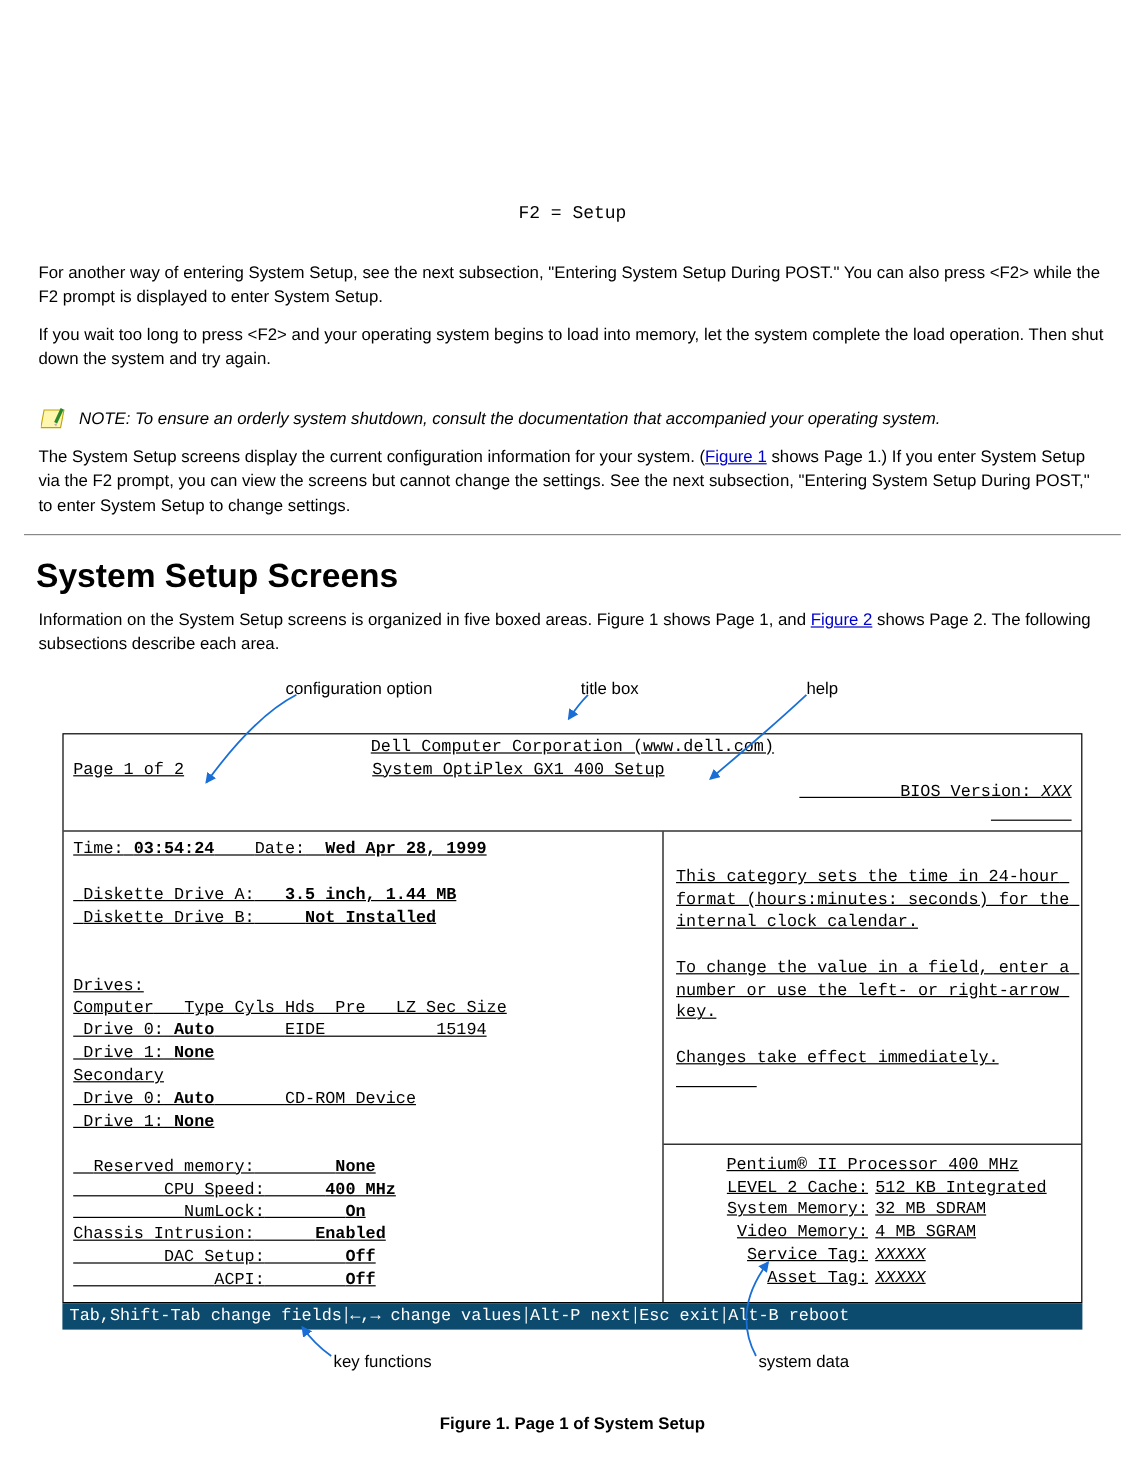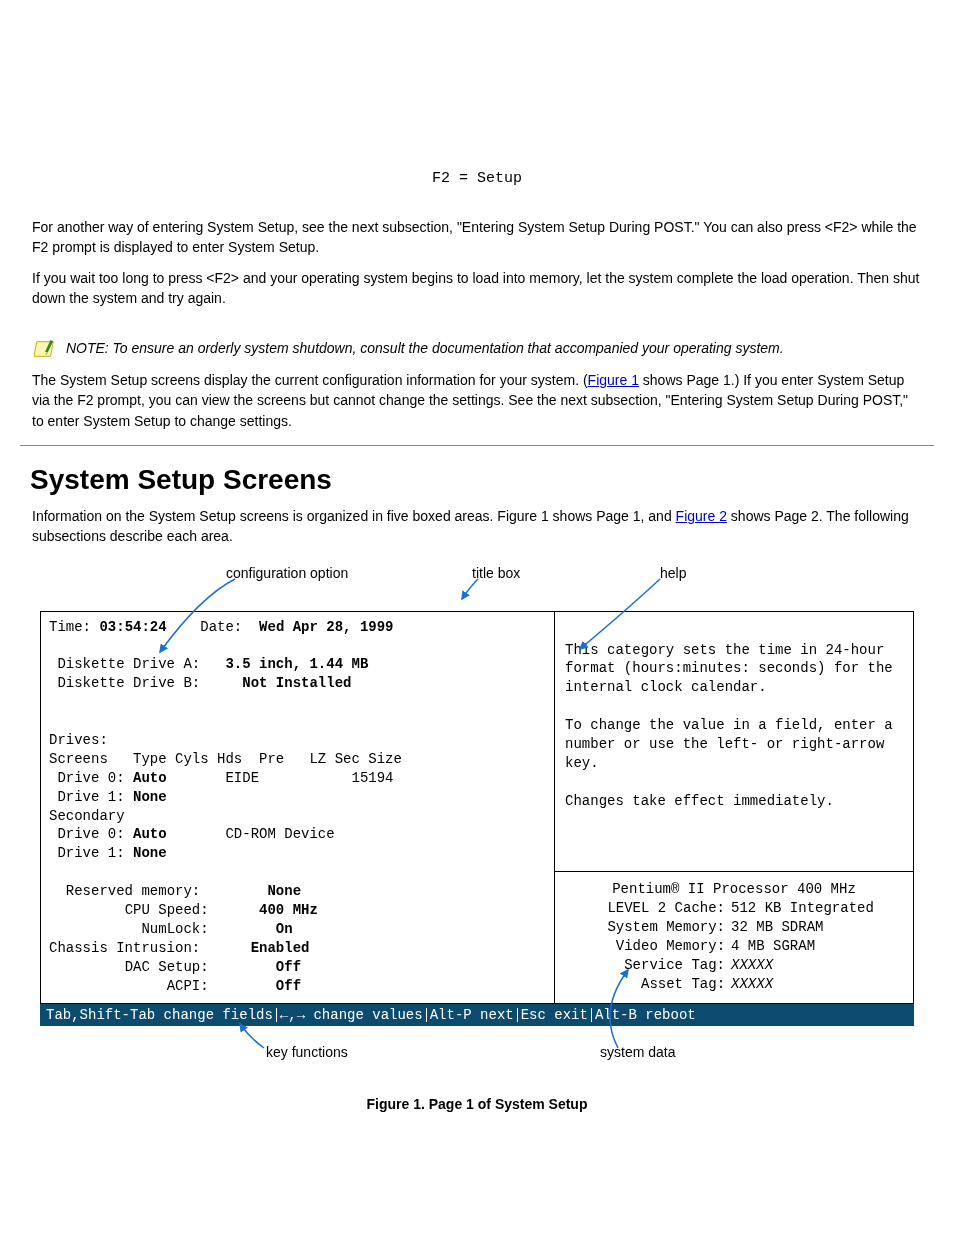--- a/index.html
+++ b/index.html
@@ -31,21 +31,21 @@
   h2.section { font-size: 28px; font-weight: bold; margin: 6px 0 10px 10px; }
 
   
   .anno-area { position: relative; height: 46px; margin-top: 18px; }
   .anno-label { position: absolute; font-size: 14px; color: #000; }
   .anno-area-bottom { position: relative; height: 42px; }
 
   svg.arrow { position: absolute; overflow: visible; }
 
   
-  .bios-wrap { margin: 0 20px; }
+  .bios-wrap { margin: 0 32px; text-decoration: underline; }
   .bios {
     border: 1px solid #000;
     font-family: "Courier New", Courier, monospace;
     font-size: 14px;
     line-height: 1.35;
     background: #fff;
   }
   .titlebox {
     border-bottom: 1px solid #000;
     padding: 2px 8px 3px 8px;
@@ -141,30 +141,40 @@
       <defs>
           <marker id="ah3" markerWidth="6" markerHeight="6" refX="5" refY="3" orient="auto">
             <path d="M0,0 L6,3 L0,6 Z" fill="#1a6fd6"></path>
           </marker>
         </defs>
       <path d="M60,2 Q30,30 -20,72" stroke="#1a6fd6" stroke-width="1.5" fill="none" marker-end="url(#ah3)"></path>
     </svg>
   </div>
 
   <div class="bios">
+    <div class="titlebox">
+      <div class="row1">Dell Computer Corporation (www.dell.com)</div>
+      <div class="row2">
+        <div class="row2-left">Page 1 of 2</div>
+        <div class="row2-center">System OptiPlex GX1 400 Setup</div>
+        <div class="row2-right">
+          <span>BIOS Version: </span><span class="italic">XXX</span>
+        </div>
+      </div>
+    </div>
 
     <div class="mainrow">
       <div class="maincol-left"><span>Time:</span> <span class="bold">03:54:24</span>    <span>Date:</span>  <span class="bold">Wed Apr 28, 1999</span>
 
  <span>Diskette Drive A:</span>   <span class="bold">3.5 inch, 1.44 MB</span>
  <span>Diskette Drive B:</span>     <span class="bold">Not Installed</span>
 
 
 <span>Drives:</span>
-<span>Screens</span>   <span>Type Cyls Hds  Pre   LZ Sec Size</span>
+<span>Computer</span>   <span>Type Cyls Hds  Pre   LZ Sec Size</span>
 <span> Drive 0:</span> <span class="bold">Auto</span>       <span>EIDE           15194</span>
 <span> Drive 1:</span> <span class="bold">None</span>
 <span>Secondary</span>
 <span> Drive 0:</span> <span class="bold">Auto</span>       <span>CD-ROM Device</span>
 <span> Drive 1:</span> <span class="bold">None</span>
 
   <span>Reserved memory:</span>        <span class="bold">None</span>
          <span>CPU Speed:</span>      <span class="bold">400 MHz</span>
            <span>NumLock:</span>        <span class="bold">On</span>
 <span>Chassis Intrusion:</span>      <span class="bold">Enabled</span>
@@ -220,18 +230,18 @@
     <span class="anno-label" style="left:226px; top:18px;">key functions</span>
 
     <svg class="arrow" style="left:548px; top:-56px;" width="50" height="80">
       <defs>
           <marker id="ah5" markerWidth="6" markerHeight="6" refX="5" refY="3" orient="auto">
             <path d="M0,0 L6,3 L0,6 Z" fill="#1a6fd6"></path>
           </marker>
         </defs>
       <path d="M30,78 Q10,40 40,0" stroke="#1a6fd6" stroke-width="1.5" fill="none" marker-end="url(#ah5)"></path>
     </svg>
-    <span class="anno-label" style="left:560px; top:18px;">system data</span>
+    <span class="anno-label" style="left:580px; top:18px;">system data</span>
   </div>
 
 </div>
 
 <div class="caption">Figure 1. Page 1 of System Setup</div>
 
 </body></html>

